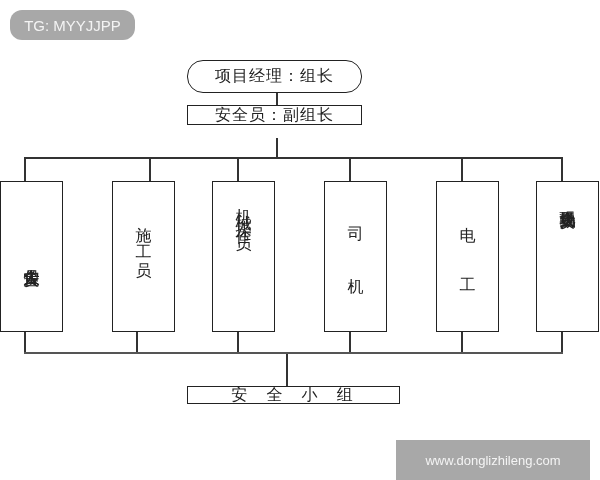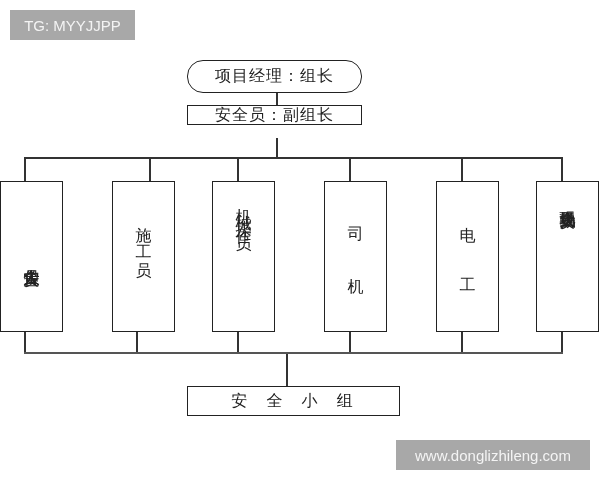--- a/index.html
+++ b/index.html
@@ -10,21 +10,21 @@
   .hbox { font-size:16px; letter-spacing:1px; }
   .vbox { flex-direction:column; }
   .vtext { writing-mode: vertical-rl; text-orientation: upright; font-size:16px; line-height:1; }
   .line { background:#333; }
   .wm { background:#a8a8a8; color:#f4f4f4; font-family:"Liberation Sans", "DejaVu Sans", sans-serif;
         display:flex; align-items:center; justify-content:center; }
 </style>
 </head>
 <body>
 
-<div class="abs wm" style="left:10px; top:10px; width:125px; height:30px; font-size:15px;">TG: MYYJJPP</div>
+<div class="abs wm" style="left:10px; top:10px; width:125px; height:30px; font-size:15px;border-radius:12px;">TG: MYYJJPP</div>
 
 <div class="abs box hbox" style="left:187px; top:60px; width:175px; height:33px;border-radius:16px;">
   <span>项目经理：组长</span>
 </div>
 
 <div class="abs line" style="left:276px; top:93px; width:1.5px; height:12px;"></div>
 
 <div class="abs box hbox" style="left:187px; top:105px; width:175px; height:20px;">
   <span>安全员：副组长</span>
 </div>
@@ -68,17 +68,17 @@
 <div class="abs line" style="left:136px; top:332px; width:1.5px; height:21px;"></div>
 <div class="abs line" style="left:237px; top:332px; width:1.5px; height:21px;"></div>
 <div class="abs line" style="left:349px; top:332px; width:1.5px; height:21px;"></div>
 <div class="abs line" style="left:461px; top:332px; width:1.5px; height:21px;"></div>
 <div class="abs line" style="left:561px; top:332px; width:1.5px; height:21px;"></div>
 
 <div class="abs line" style="left:24px; top:352px; width:539px; height:2px; background:#555;"></div>
 
 <div class="abs line" style="left:286px; top:354px; width:1.5px; height:32px;"></div>
 
-<div class="abs box hbox" style="left:187px; top:386px; width:213px; height:30px; white-space:pre;">
+<div class="abs box hbox" style="left:187px; top:386px; width:213px; height:18px; white-space:pre;">
   <span style="letter-spacing:3px;">安  全  小  组</span>
 </div>
 
-<div class="abs wm" style="left:396px; top:440px; width:194px; height:30px; font-size:15px;">www.donglizhileng.com</div>
+<div class="abs wm" style="left:396px; top:440px; width:194px; height:40px; font-size:13px;">www.donglizhileng.com</div>
 
 </body></html>

